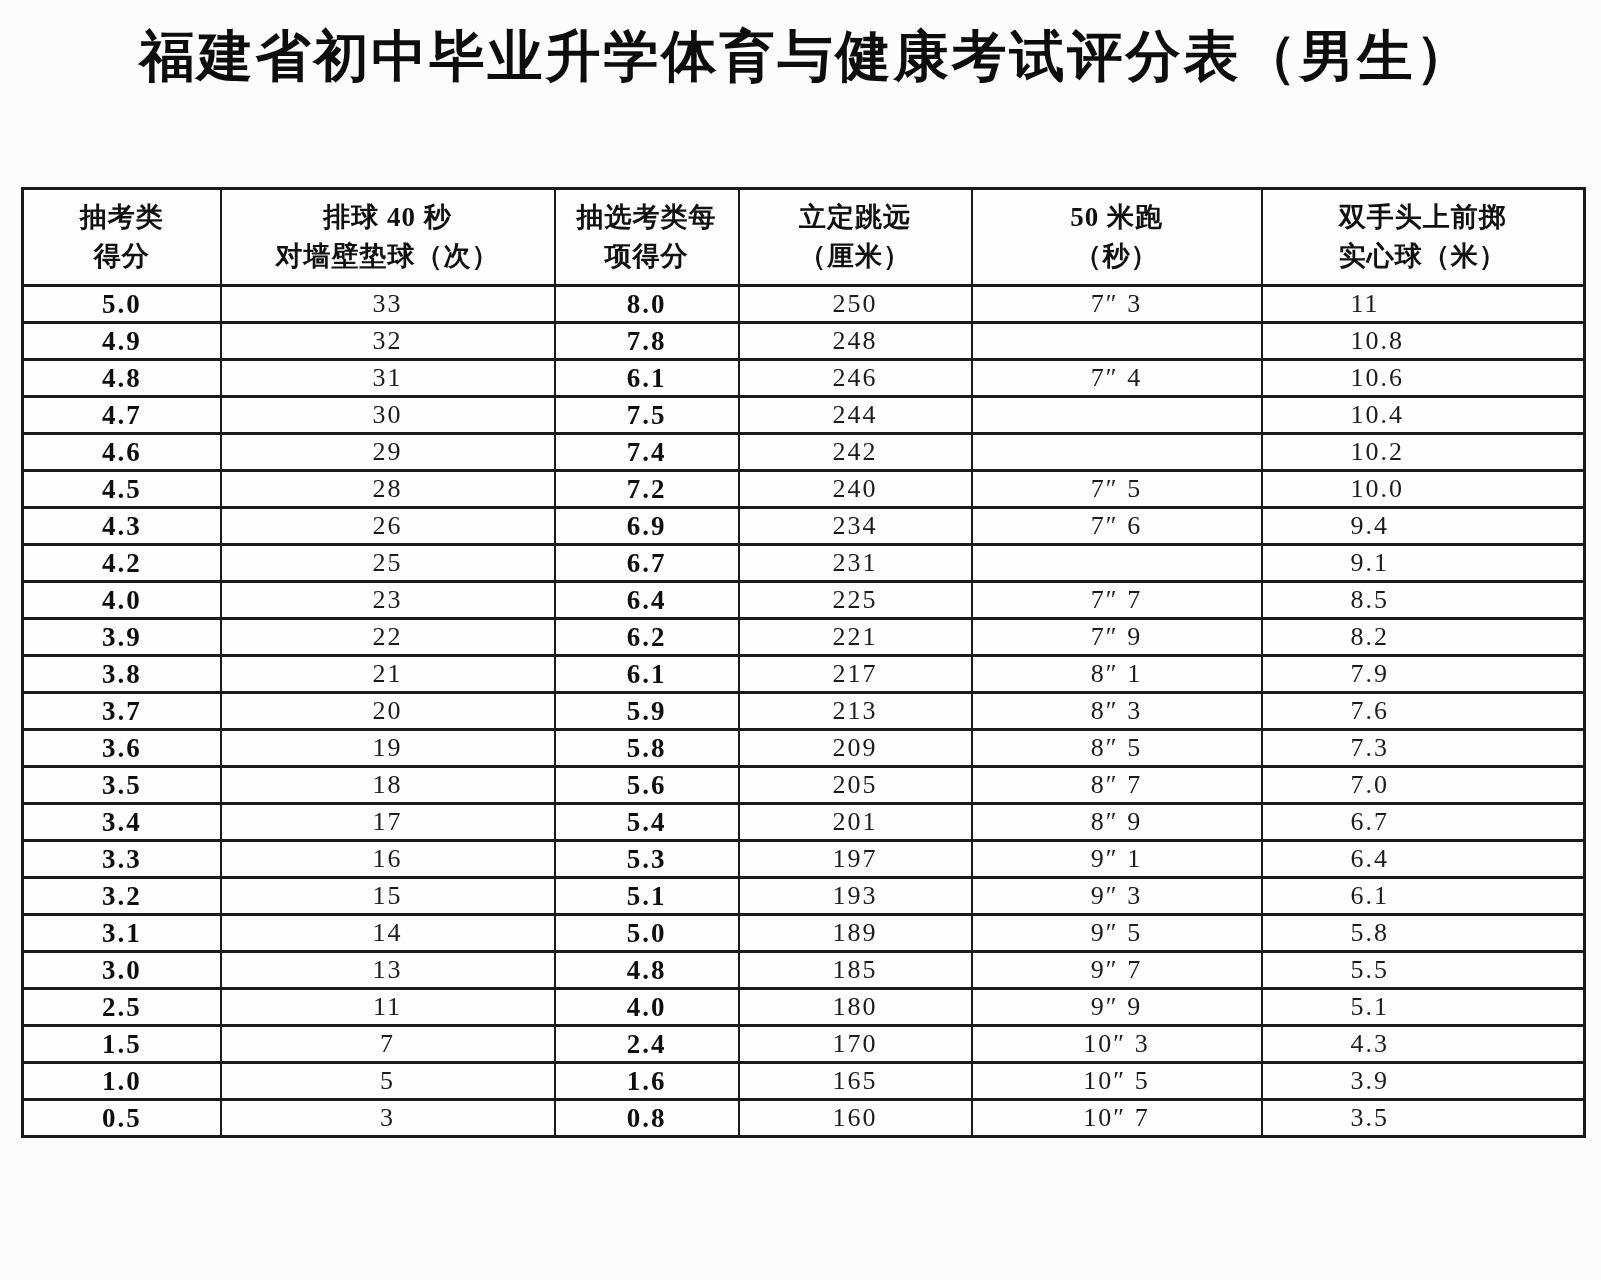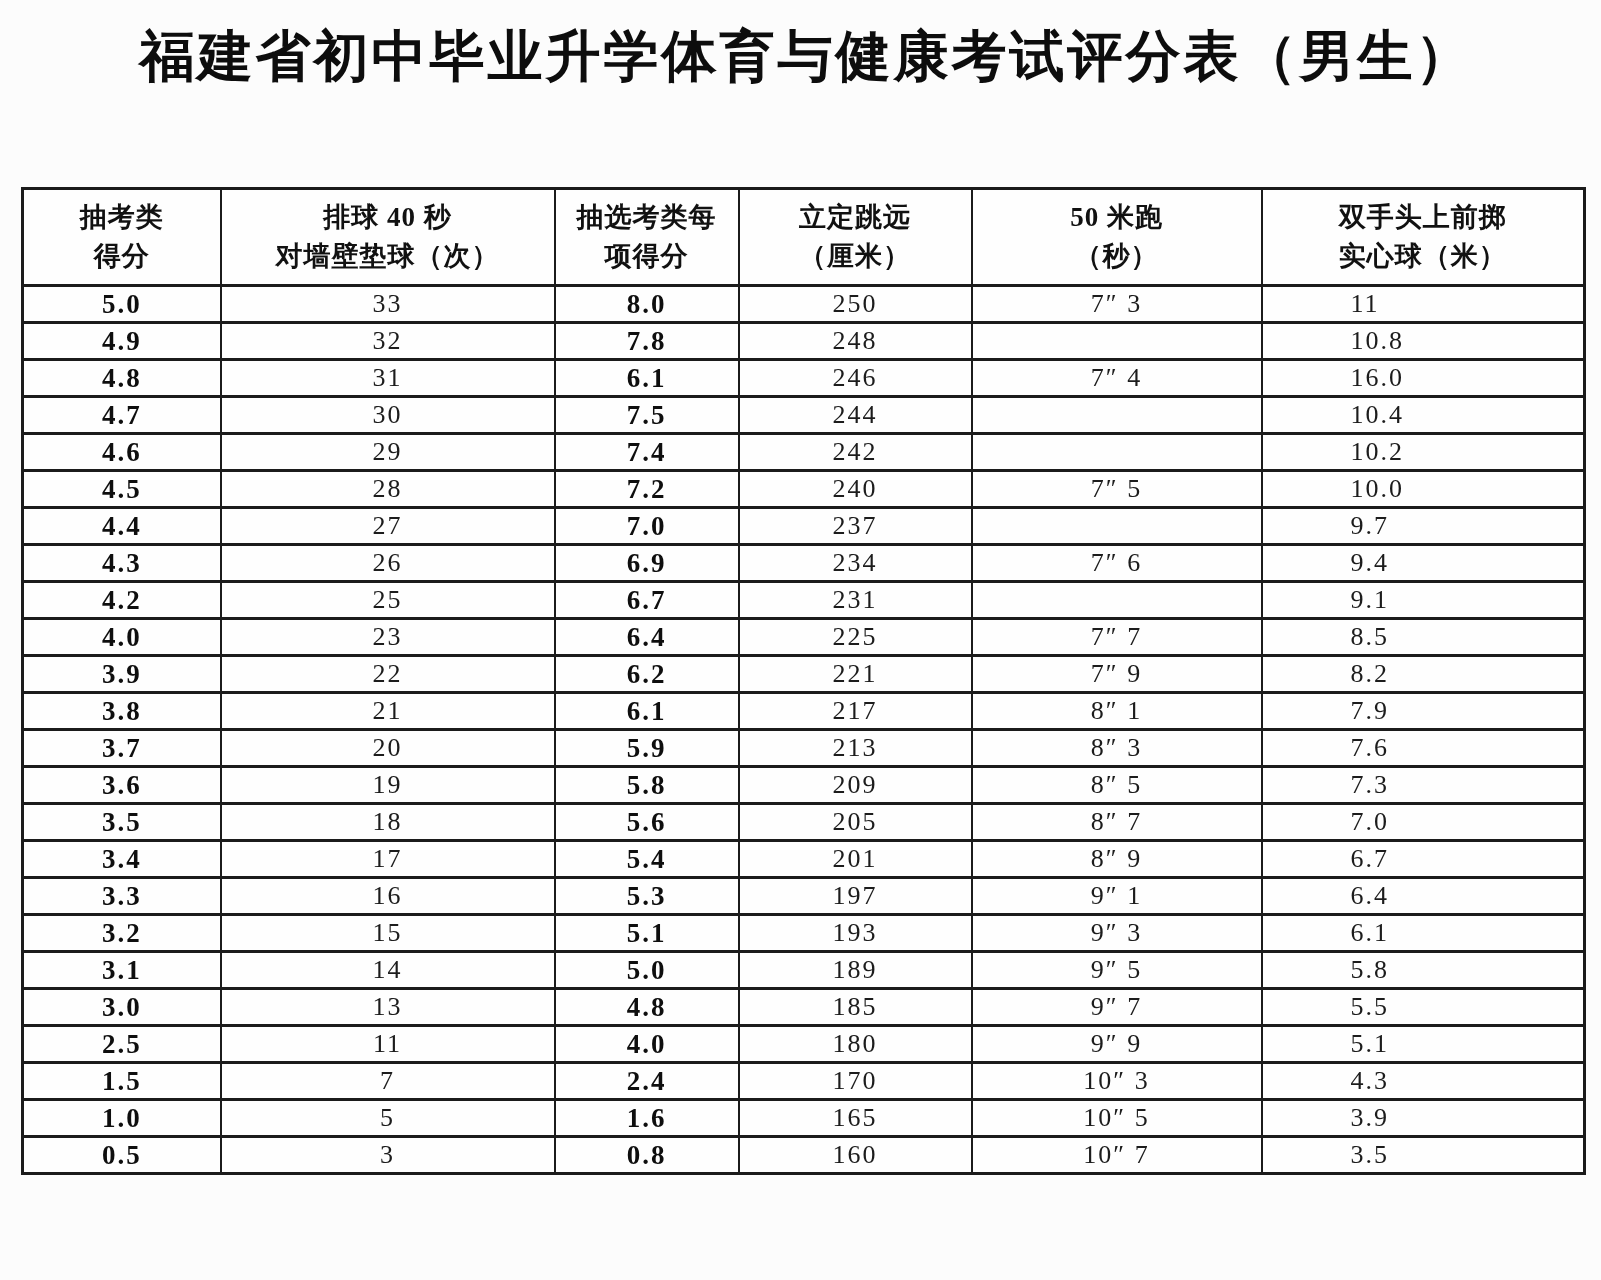--- a/index.html
+++ b/index.html
@@ -132,21 +132,21 @@
         <td class="col-3">248</td>
         <td class="col-4"></td>
         <td class="col-5">10.8</td>
       </tr>
       <tr>
         <td class="col-0">4.8</td>
         <td class="col-1">31</td>
         <td class="col-2">6.1</td>
         <td class="col-3">246</td>
         <td class="col-4">7″ 4</td>
-        <td class="col-5">16.0</td>
+        <td class="col-5">10.6</td>
       </tr>
       <tr>
         <td class="col-0">4.7</td>
         <td class="col-1">30</td>
         <td class="col-2">7.5</td>
         <td class="col-3">244</td>
         <td class="col-4"></td>
         <td class="col-5">10.4</td>
       </tr>
       <tr>
@@ -159,28 +159,20 @@
       </tr>
       <tr>
         <td class="col-0">4.5</td>
         <td class="col-1">28</td>
         <td class="col-2">7.2</td>
         <td class="col-3">240</td>
         <td class="col-4">7″ 5</td>
         <td class="col-5">10.0</td>
       </tr>
       <tr>
-        <td class="col-0">4.4</td>
-        <td class="col-1">27</td>
-        <td class="col-2">7.0</td>
-        <td class="col-3">237</td>
-        <td class="col-4"></td>
-        <td class="col-5">9.7</td>
-      </tr>
-      <tr>
         <td class="col-0">4.3</td>
         <td class="col-1">26</td>
         <td class="col-2">6.9</td>
         <td class="col-3">234</td>
         <td class="col-4">7″ 6</td>
         <td class="col-5">9.4</td>
       </tr>
       <tr>
         <td class="col-0">4.2</td>
         <td class="col-1">25</td>

